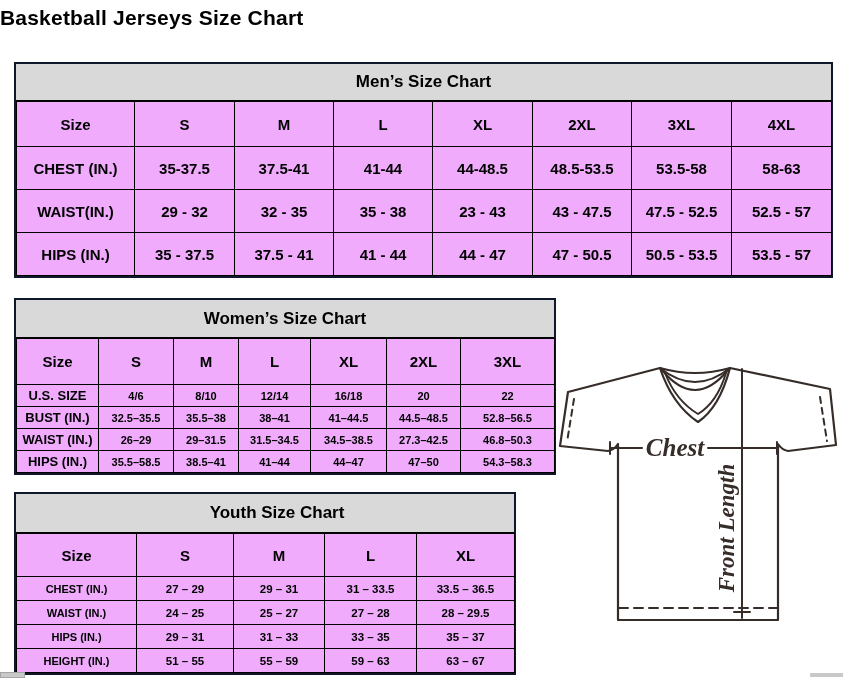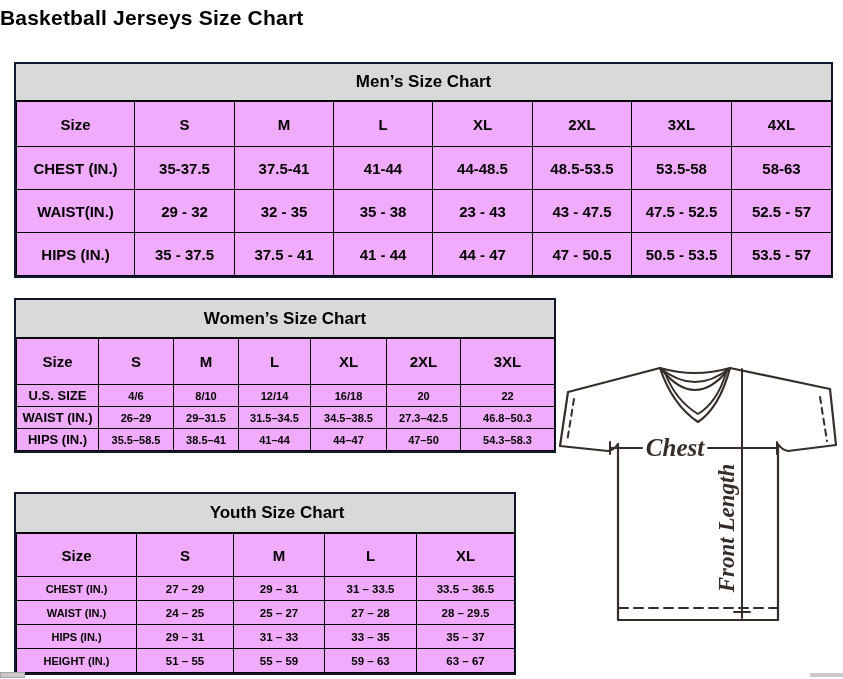--- a/index.html
+++ b/index.html
@@ -150,20 +150,29 @@
         <tr>
           <td class="rowlabel">U.S. SIZE</td>
           <td>4/6</td>
           <td>8/10</td>
           <td>12/14</td>
           <td>16/18</td>
           <td>20</td>
           <td>22</td>
         </tr>
         <tr>
+          <td class="rowlabel">BUST (IN.)</td>
+          <td>32.5–35.5</td>
+          <td>35.5–38</td>
+          <td>38–41</td>
+          <td>41–44.5</td>
+          <td>44.5–48.5</td>
+          <td>52.8–56.5</td>
+        </tr>
+        <tr>
           <td class="rowlabel">WAIST (IN.)</td>
           <td>26–29</td>
           <td>29–31.5</td>
           <td>31.5–34.5</td>
           <td>34.5–38.5</td>
           <td>27.3–42.5</td>
           <td>46.8–50.3</td>
         </tr>
         <tr>
           <td class="rowlabel">HIPS (IN.)</td>

